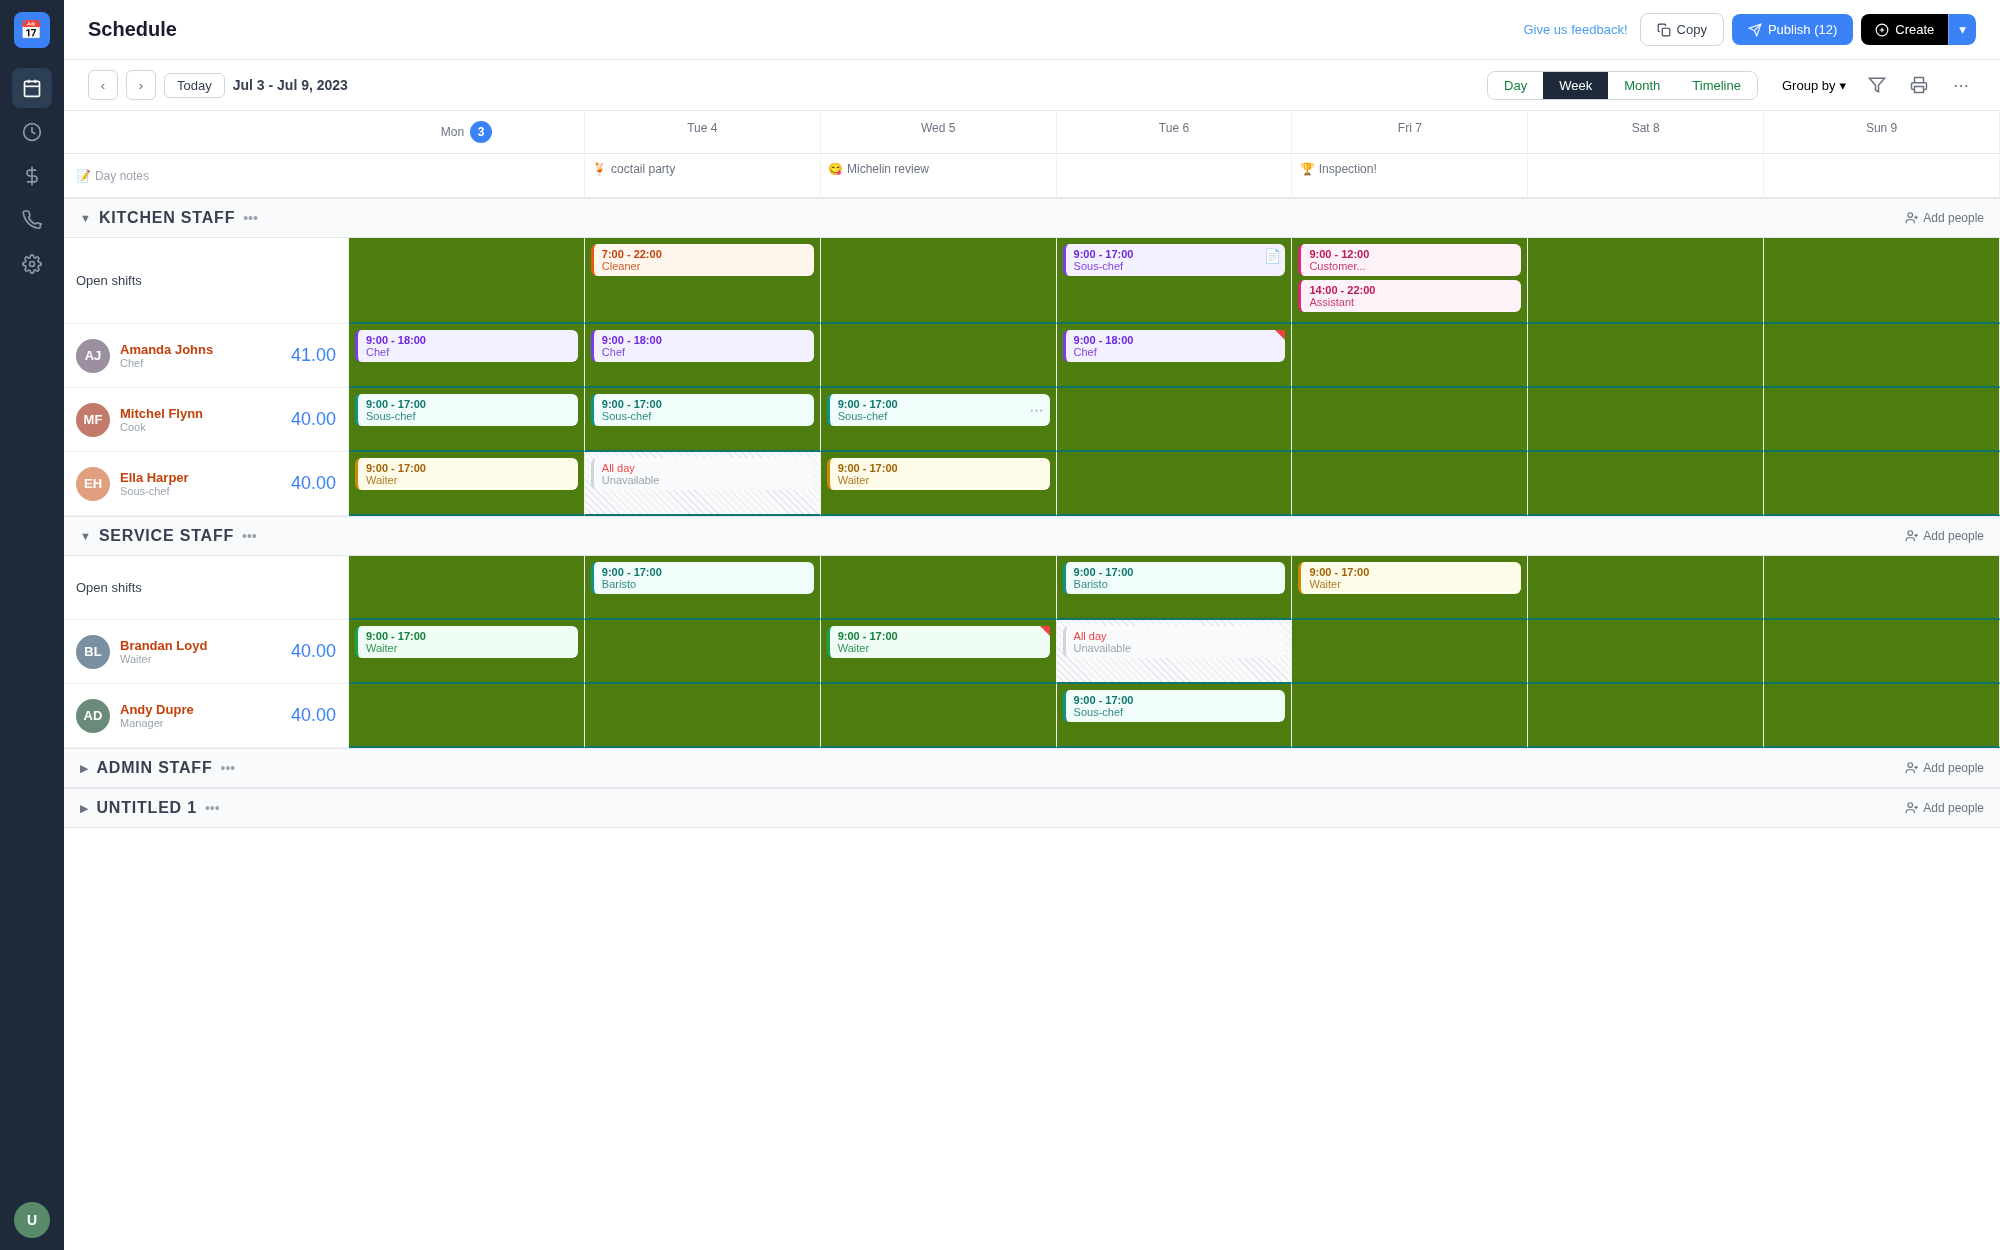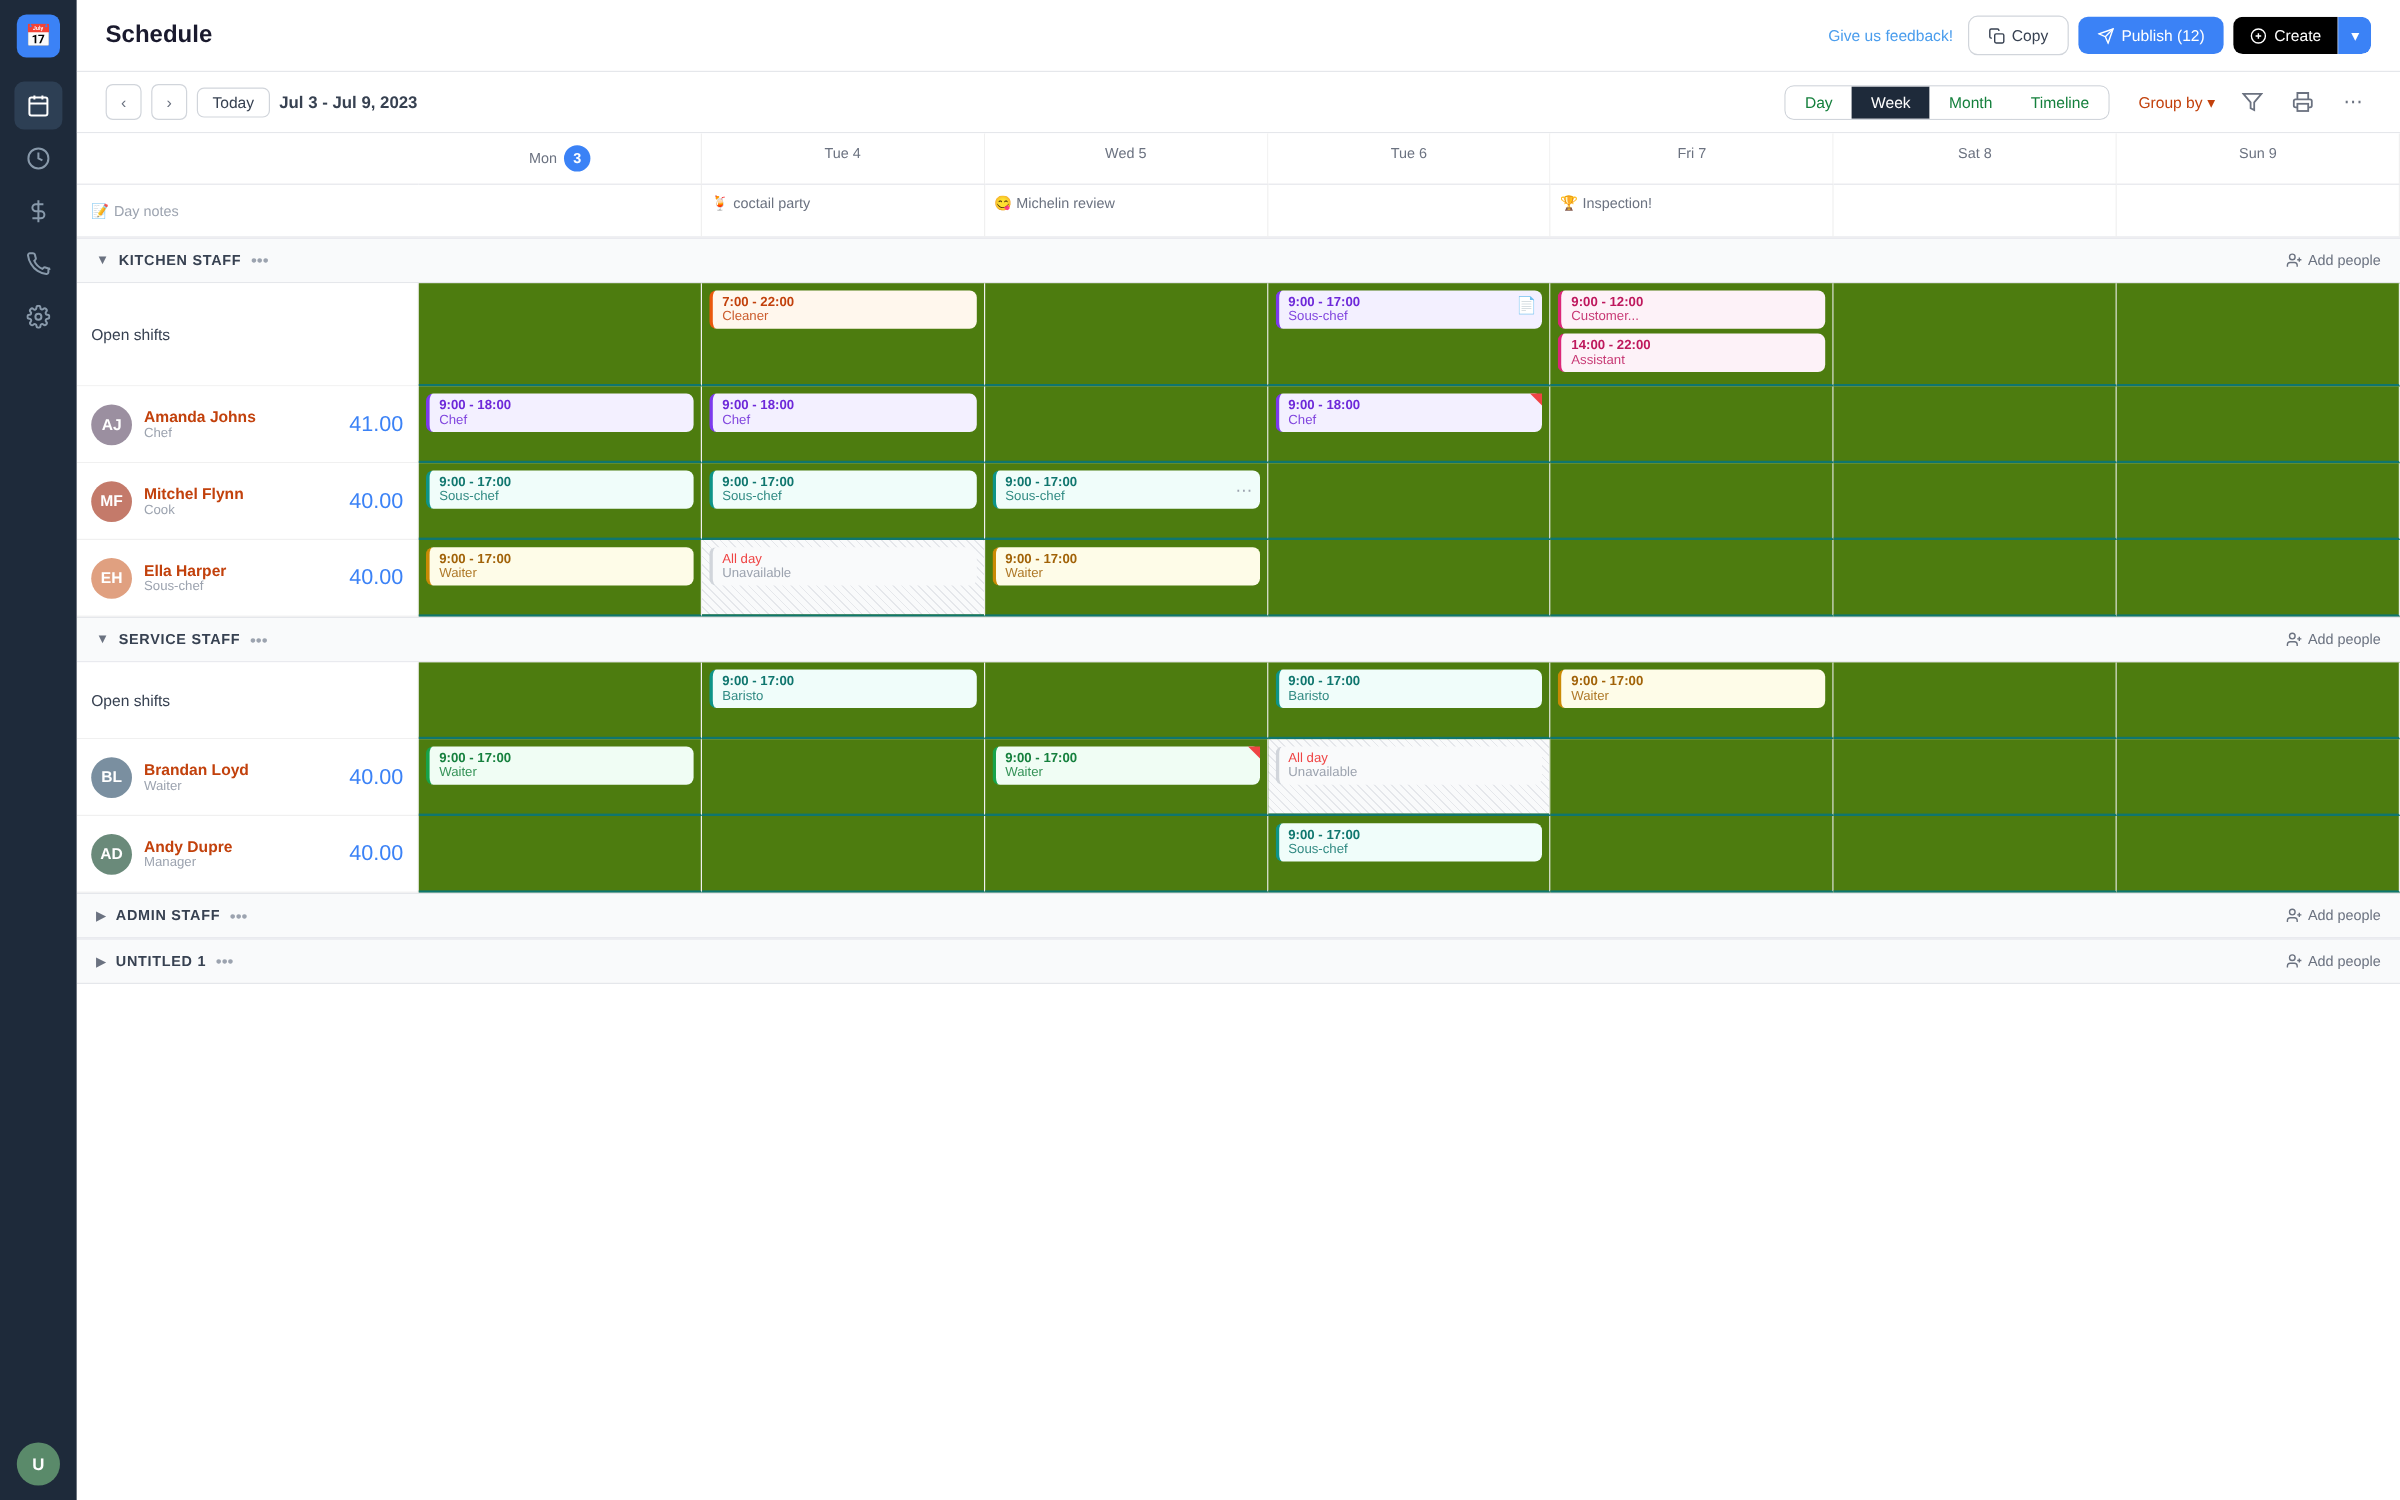--- a/index.html
+++ b/index.html
@@ -169,21 +169,21 @@
       background: white;
     }
     .view-tab.active {
       background: #1e2a3a;
       color: white;
     }
     .group-by {
       display: flex; align-items: center; gap: 4px;
       margin-left: 16px;
       font-size: 13px;
-      color: #c2410c;
+      color: #000000;
       cursor: pointer;
     }
     .header-actions {
       display: flex; align-items: center; gap: 12px;
       margin-left: 8px;
     }
     .header-icon-btn {
       color: #6b7280;
       cursor: pointer;
       font-size: 16px;
@@ -257,21 +257,21 @@
       grid-column: 1 / -1;
       display: flex;
       align-items: center;
       padding: 10px 16px;
       background: #f9fafb;
       border-top: 1px solid #e5e7eb;
       border-bottom: 1px solid #e5e7eb;
       gap: 8px;
     }
     .section-title {
-      font-size: 12px;
+      font-size: 16px;
       font-weight: 600;
       color: #374151;
       letter-spacing: 0.05em;
       text-transform: uppercase;
     }
     .section-menu {
       color: #9ca3af;
       cursor: pointer;
       font-size: 14px;
     }

